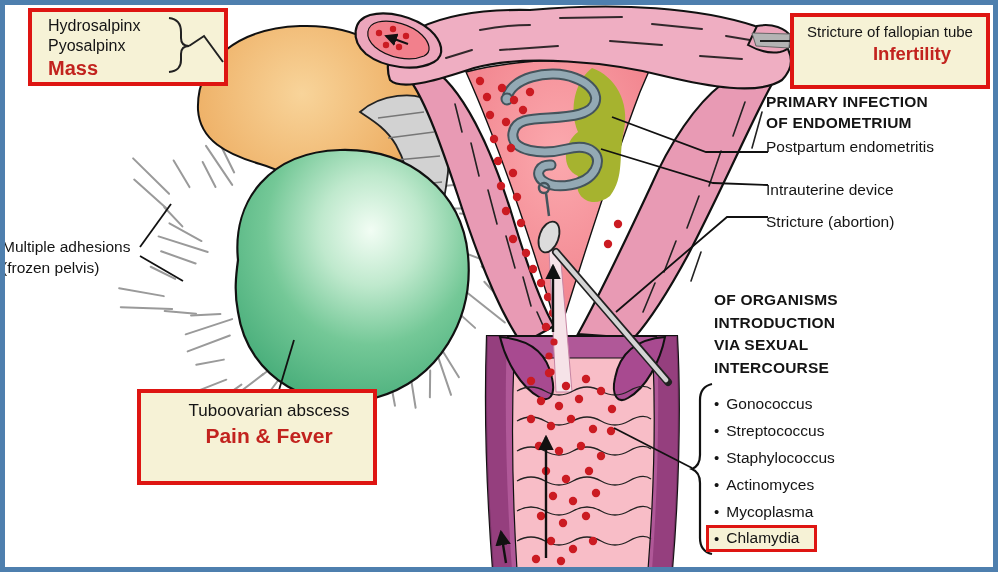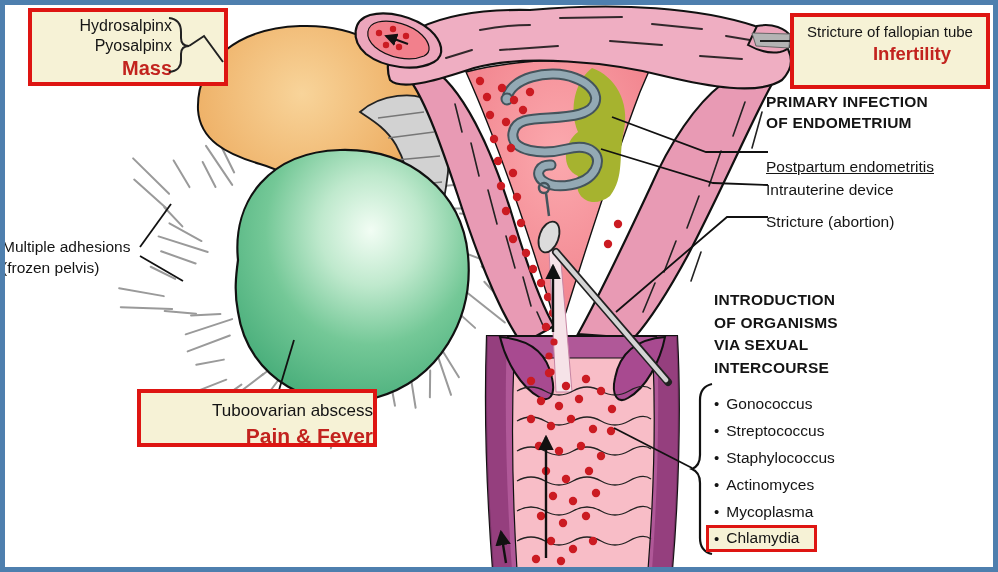--- a/index.html
+++ b/index.html
@@ -268,54 +268,54 @@
       <path d="M614 428 L692 468"></path>
     </g>
     <path d="M712 384 C703 386 700 392 700 400 L700 455 C700 462 697 467 692 469 C697 471 700 476 700 483 L700 538 C700 546 703 552 712 554" stroke="#111" stroke-width="2.2" fill="none"></path>
   </svg>
 
   <div class="ov callout" style="left:28px;top:8px;width:200px;height:78px;">
     <svg width="192" height="70" style="position:absolute;left:0;top:0">
       <path d="M137 6 C146 7 149 13 149 20 L149 26 C149 31 152 34 157 34 C152 34 149 37 149 42 L149 48 C149 55 146 59 137 60" stroke="#222" stroke-width="2" fill="none"></path>
       <path d="M157 34 L172 24 L191 50" stroke="#222" stroke-width="2" fill="none"></path>
     </svg>
-    <div style="text-align:right;padding:4px 52px 0 0;font-size:16px;line-height:20px;">
+    <div style="padding:4px 52px 0 16px;font-size:16px;line-height:20px;">
       <div>Hydrosalpinx</div>
       <div>Pyosalpinx</div>
       <div class="hl" style="font-size:20px;line-height:24px;">Mass</div>
     </div>
   </div>
 
   <div class="ov callout" style="left:790px;top:13px;width:200px;height:76px;text-align:center;">
     <div style="font-size:15px;line-height:19px;margin-top:5px;">Stricture of fallopian tube</div>
     <div class="hl" style="font-size:18.5px;line-height:25px;margin-left:44px;">Infertility</div>
   </div>
 
-  <div class="ov callout" style="left:137px;top:389px;width:240px;height:58px;text-align:right;padding-left:24px;">
+  <div class="ov callout" style="left:137px;top:389px;width:240px;height:96px;text-align:center;padding-left:24px;">
     <div style="font-size:17px;line-height:23px;margin-top:6px;">Tuboovarian abscess</div>
     <div class="hl" style="font-size:21px;line-height:28px;">Pain &amp; Fever</div>
   </div>
 
   <div class="ov small-label" style="left:2px;top:236px;width:150px;">
     <div>Multiple adhesions</div>
     <div>(frozen pelvis)</div>
   </div>
 
   <div class="ov heading" style="left:766px;top:91px;">
     <div>PRIMARY INFECTION</div>
     <div>OF ENDOMETRIUM</div>
   </div>
 
-  <div class="ov small-label" style="left:766px;top:156px;text-decoration:underline;">Postpartum endometritis</div>
+  <div class="ov small-label" style="left:766px;top:136px;">Postpartum endometritis</div>
   <div class="ov small-label" style="left:766px;top:179px;">Intrauterine device</div>
   <div class="ov small-label" style="left:766px;top:211px;">Stricture (abortion)</div>
 
   <div class="ov heading" style="left:714px;top:289px;line-height:22.5px;">
+    <div>OF ORGANISMS</div>
     <div>INTRODUCTION</div>
-    <div>OF ORGANISMS</div>
     <div>VIA SEXUAL</div>
     <div>INTERCOURSE</div>
   </div>
 
   <div class="ov" style="left:714px;top:390px;">
     <div class="orgrow">
       <span class="bullet">•</span>
       <span>Gonococcus</span>
     </div>
     <div class="orgrow">

